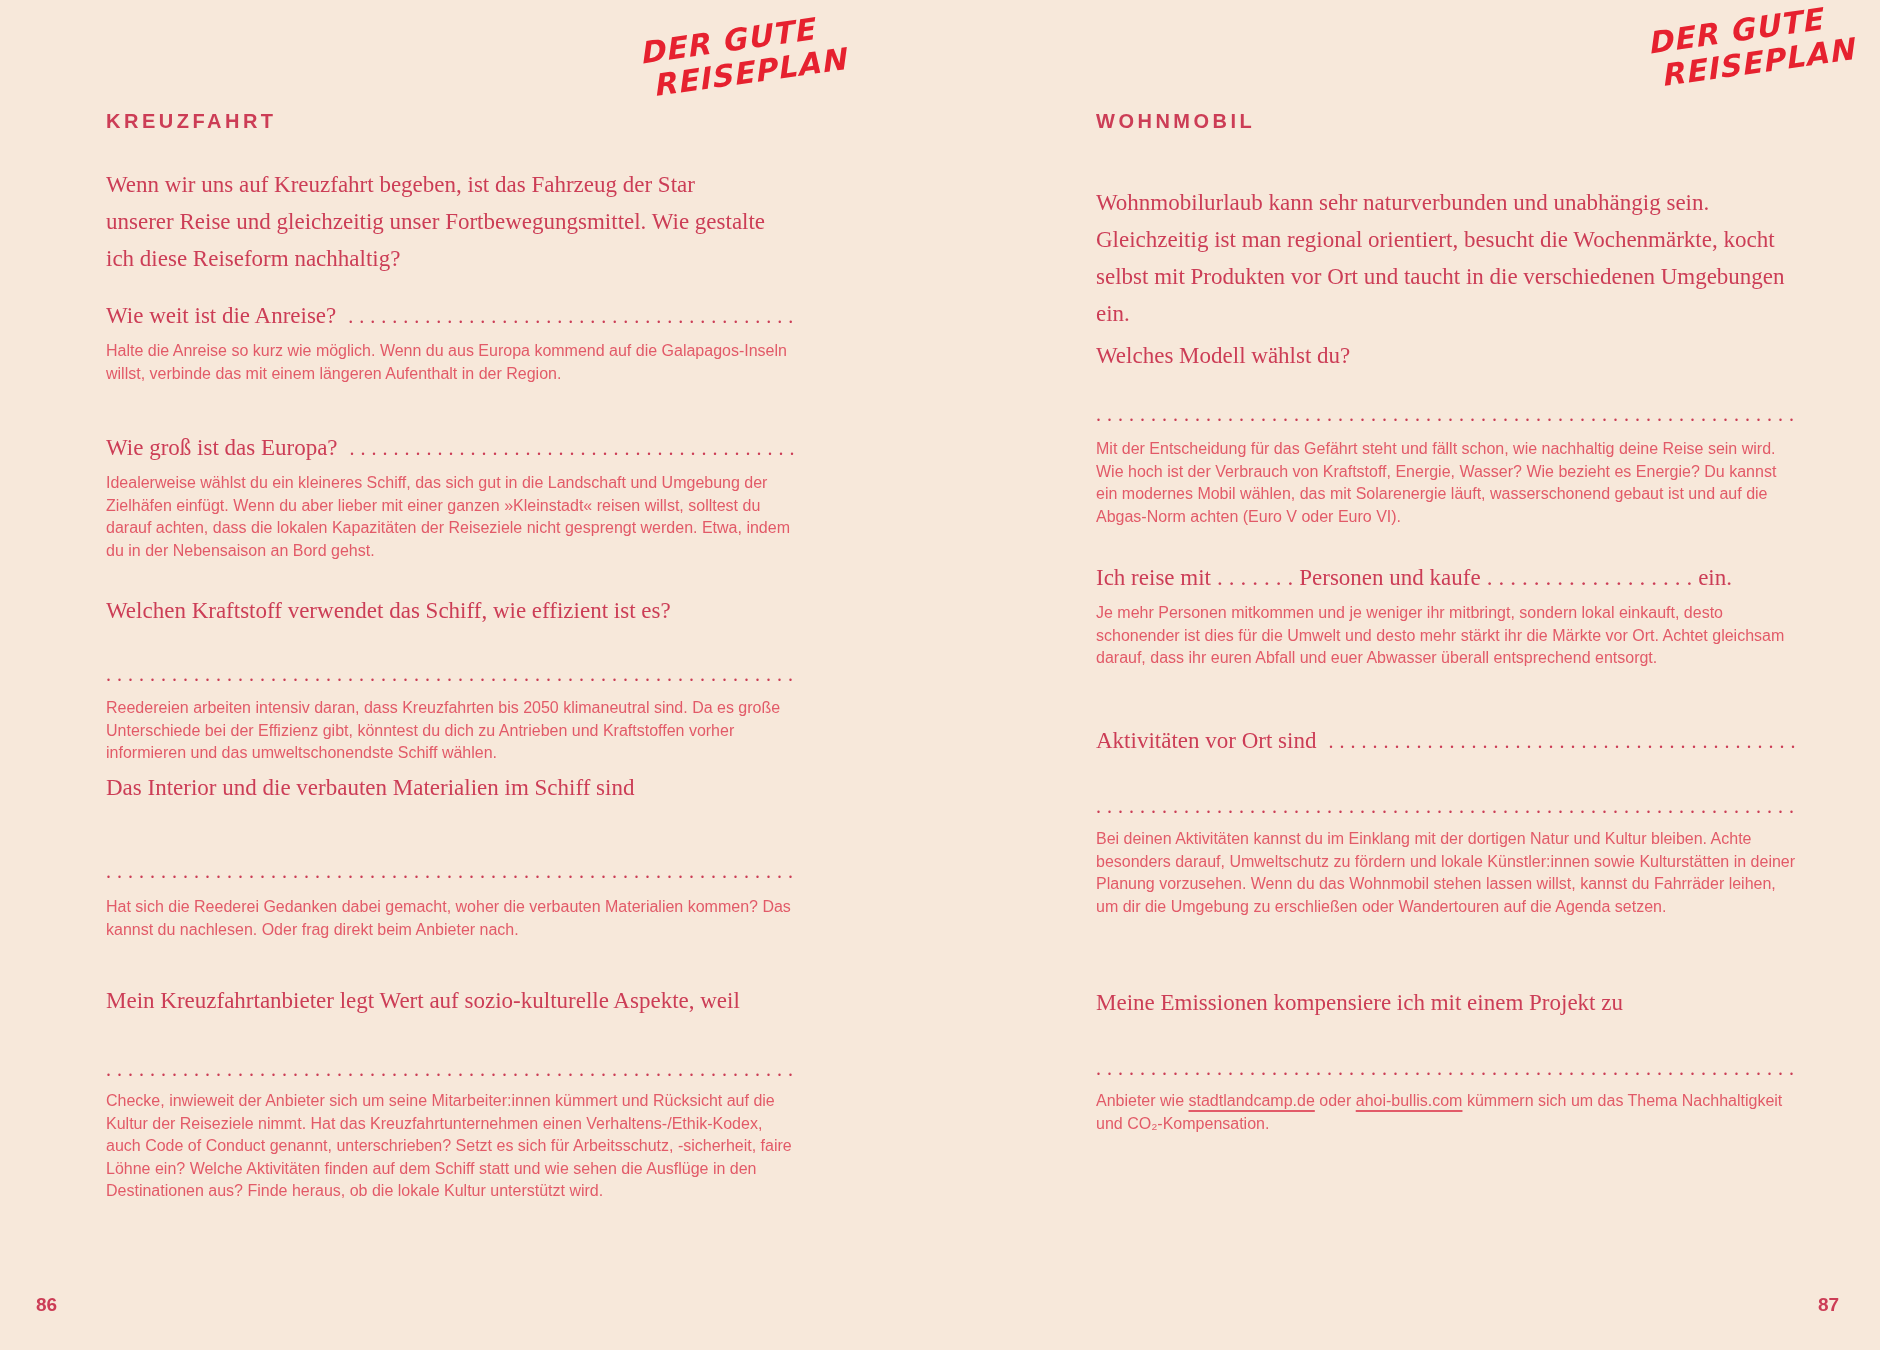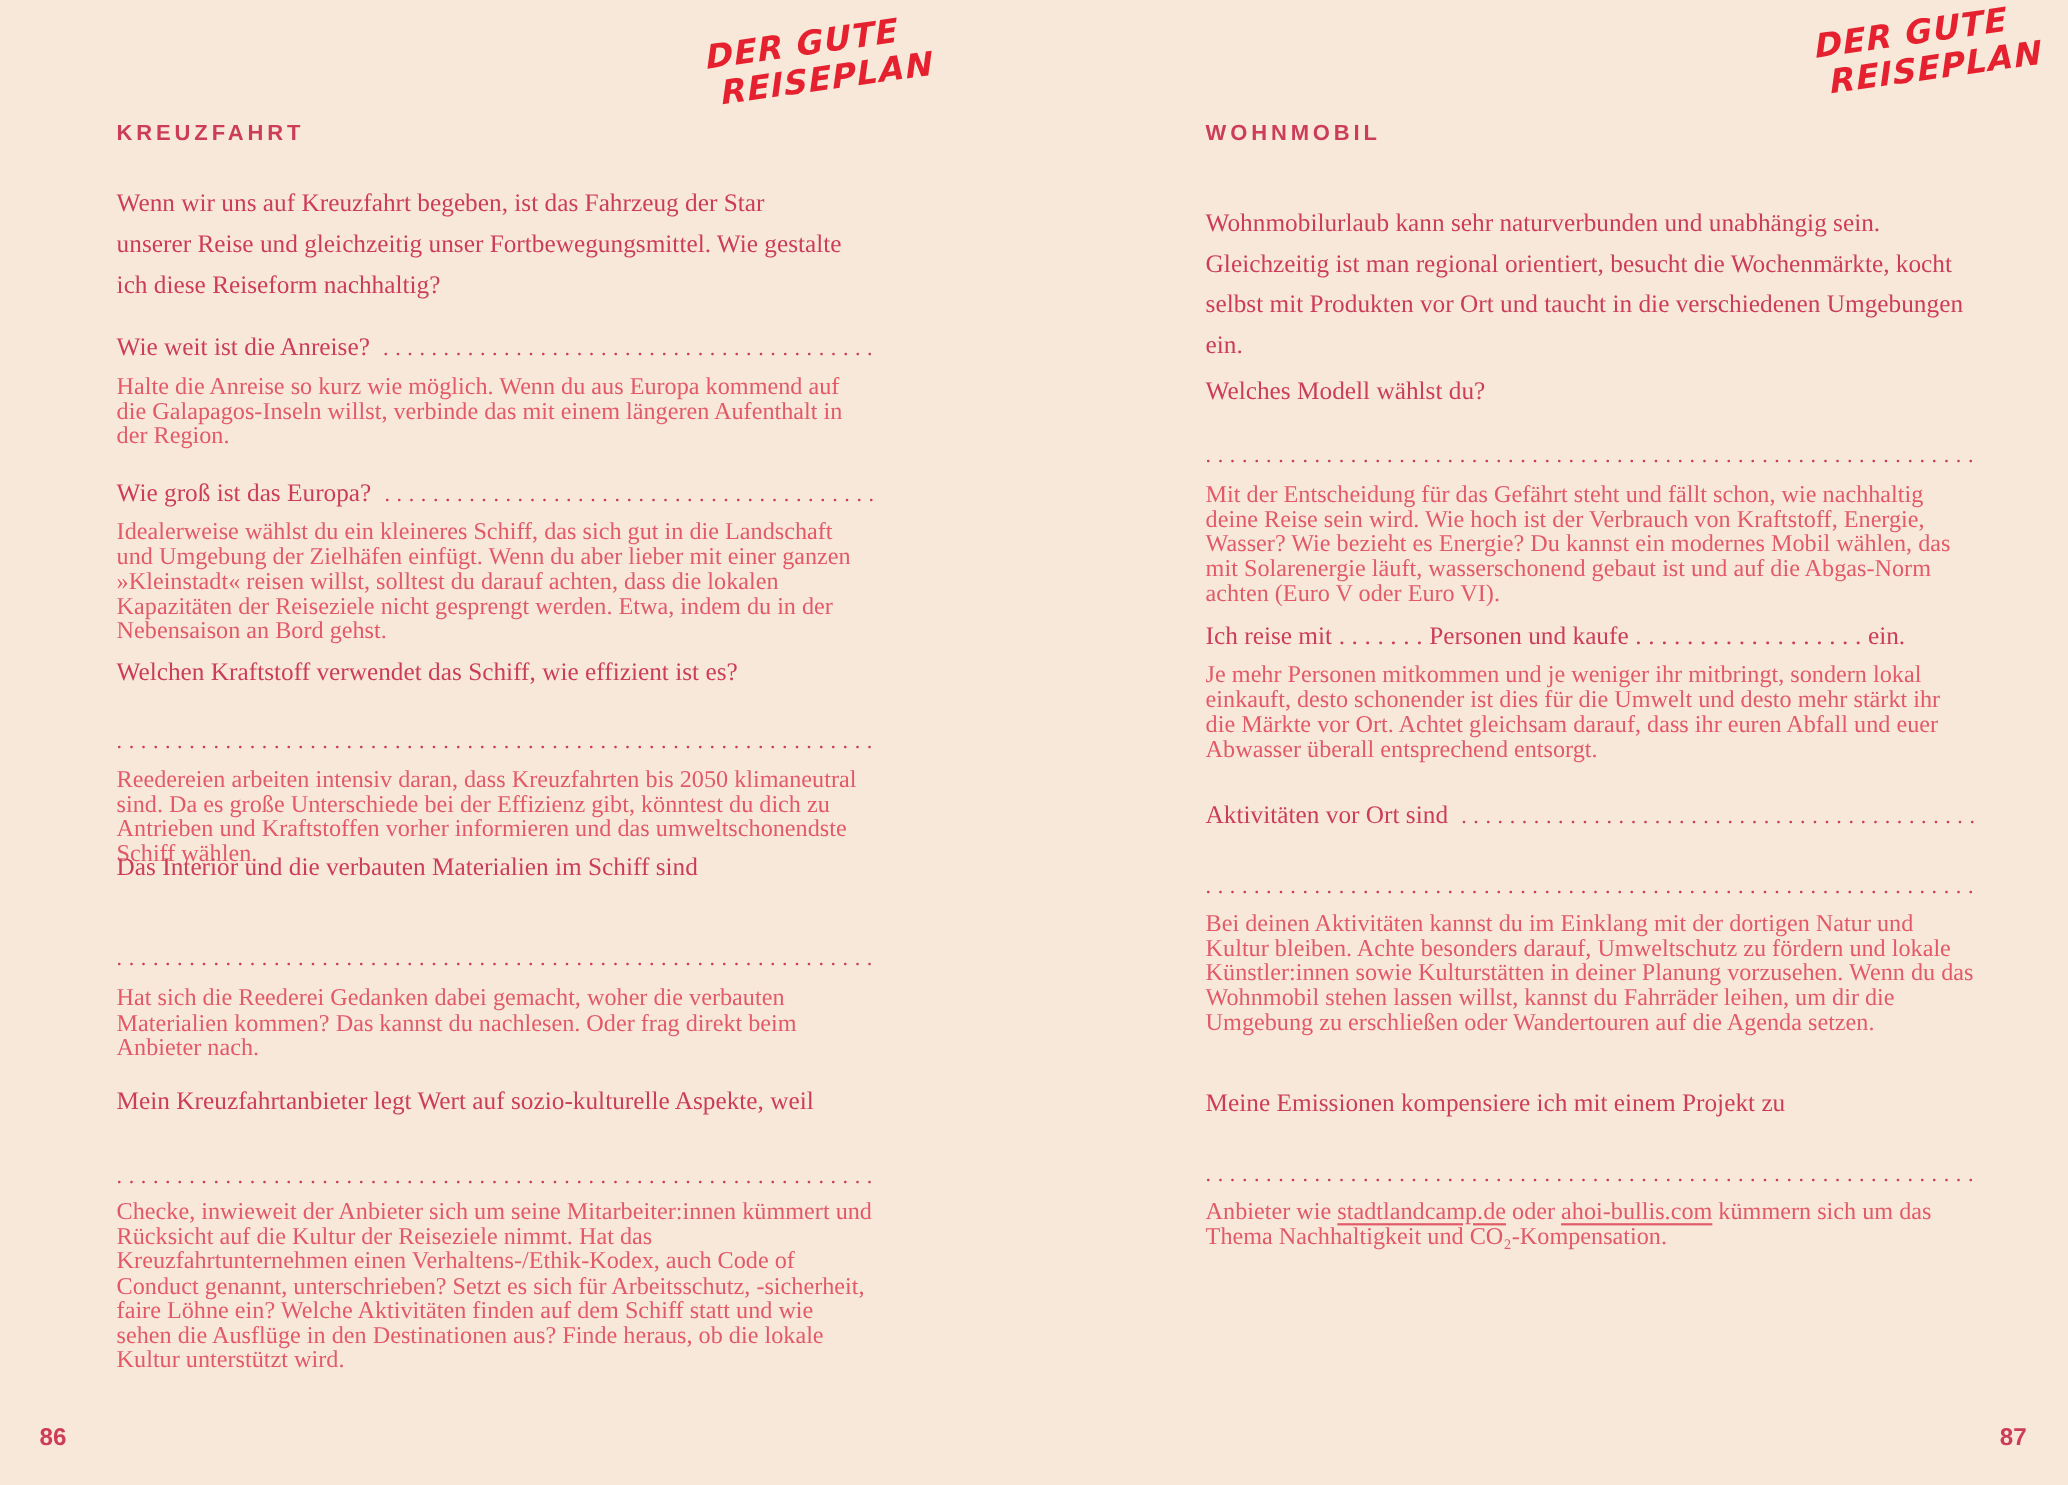--- a/index.html
+++ b/index.html
@@ -31,30 +31,30 @@
   .fill{
     flex:1 1 0;min-width:0;overflow:hidden;white-space:nowrap;
     font-size:20px;letter-spacing:6px;margin-left:12px;
   }
   .dotline{
     overflow:hidden;white-space:nowrap;height:24px;
     font-family:"Liberation Serif",serif;font-size:20px;letter-spacing:6px;color:var(--red);
   }
   .dspan{letter-spacing:6px;margin-left:6px;}
   .ans{
-    font-family:Liberation Serif, serif;font-size:22px;line-height:22.5px;
+    font-family:Liberation Sans, sans-serif;font-size:16px;line-height:22.5px;
     color:var(--coral);margin:0;
   }
   .link{
     color:inherit;text-decoration:underline;text-underline-offset:4px;
     text-decoration-thickness:1.5px;cursor:pointer;
   }
   .pagenum{
     position:absolute;font-family:"Liberation Sans",sans-serif;font-weight:700;
-    font-size:22px;color:var(--red);
+    font-size:19px;color:var(--red);
   }
   .logo{
     position:absolute;transform:rotate(-8deg) skewX(-5deg);
     font-family:"DejaVu Sans",sans-serif;font-style:italic;font-weight:900;
     font-size:30px;line-height:34px;letter-spacing:1px;color:var(--logored);
     white-space:nowrap;
   }
   .logo .logo-l2{margin-left:12px;}
 </style>
 </head>

